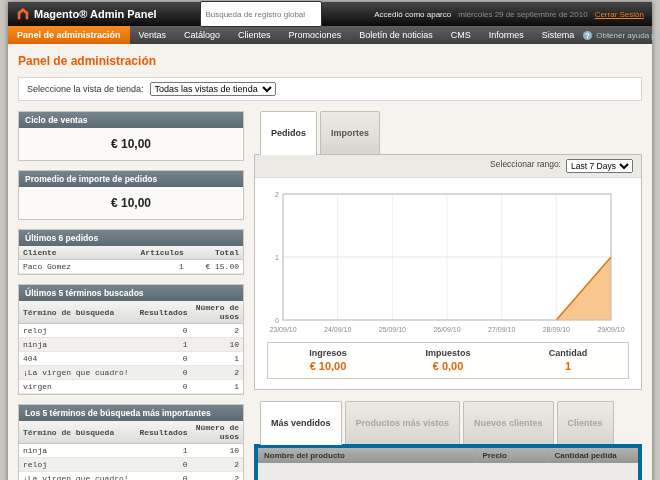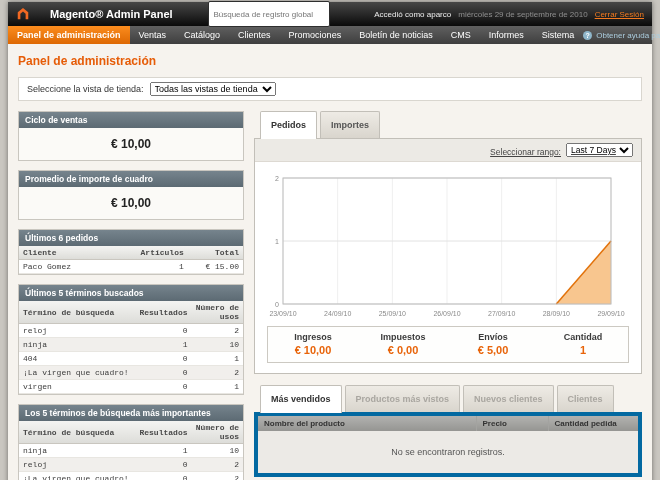--- a/index.html
+++ b/index.html
@@ -2,21 +2,21 @@
 <html><head>
 <meta charset="utf-8">
 <style>
   *{margin:0;padding:0;box-sizing:border-box;}
   html,body{width:660px;height:480px;overflow:hidden;}
   body{background:#c9c6c0;font-family:"Liberation Sans",sans-serif;}
   .stage{width:644px;margin:2px auto 0;background:#f6f3ee;min-height:472px;box-shadow:0 0 5px rgba(0,0,0,.45);}
 
   
   .topbar{height:24px;background:linear-gradient(#474747,#0a0a0a);display:flex;align-items:center;padding:0 8px;gap:8px;}
-  .logo{display:flex;align-items:center;gap:20px;color:#fff;font-weight:bold;font-size:11px;white-space:nowrap;cursor:pointer;}
+  .logo{display:flex;align-items:center;gap:4px;color:#fff;font-weight:bold;font-size:11px;white-space:nowrap;cursor:pointer;}
   .logo-m{width:14px;height:14px;display:block;}
   .search-wrap{flex:1;display:flex;justify-content:center;}
   .search-input{width:122px;height:26px;font-size:8px;padding:0 4px;border:1px solid #2e2e2e;border-radius:2px;color:#555;background:#fff;}
   .user-info{display:flex;align-items:center;gap:7px;font-size:8px;white-space:nowrap;margin-left:8px;}
   .logged{color:#ededed;}
   .date{color:#8f8f8f;}
   .logout{color:#f47b20;text-decoration:underline;cursor:pointer;}
 
   
   .mainnav{height:18px;background:linear-gradient(#606060,#3e3e3e);display:flex;align-items:stretch;justify-content:space-between;}
@@ -44,26 +44,26 @@
   .mini th{background:linear-gradient(#f4f4f2,#ddddd9);color:#494949;font-weight:bold;text-align:left;padding:2px 4px;border-bottom:1px solid #c9c6bf;}
   .mini th.num,.mini td.num{text-align:right;}
   .mini td{padding:2px 4px;border-bottom:1px solid #e8e6e1;color:#3c3c3c;background:#fff;}
   .mini tr:nth-child(even) td{background:#f1efec;}
   .t-search th:nth-child(1){width:52%;}
   .t-search th:nth-child(2){width:22%;}
   .t-orders th:nth-child(1){width:45%;}
 
   
   .tabs{display:flex;gap:3px;padding-left:6px;position:relative;z-index:2;}
-  .tab{font-size:9px;font-weight:bold;color:#555;background:linear-gradient(#eeebe5,#d9d5cd);border:1px solid #c2bfb8;border-bottom:none;padding:8px 10px;border-radius:2px 2px 0 0;cursor:pointer;white-space:nowrap;}
+  .tab{font-size:9px;font-weight:bold;color:#555;background:linear-gradient(#eeebe5,#d9d5cd);border:1px solid #c2bfb8;border-bottom:none;padding:16px 10px;border-radius:2px 2px 0 0;cursor:pointer;white-space:nowrap;}
   .tab.active{background:#fff;color:#333;padding-bottom:5px;margin-bottom:-1px;}
   .tab.disabled{color:#a9a6a0;text-align:center;}
 
   .panel{background:#fff;border:1px solid #c2bfb8;position:relative;z-index:1;}
-  .range-bar{background:#eceae5;border-bottom:1px solid #ddd9d2;padding:4px 8px;display:flex;justify-content:flex-end;align-items:flex-end;gap:5px;font-size:8.5px;color:#444;text-decoration:underline;}
+  .range-bar{background:#eceae5;border-bottom:1px solid #ddd9d2;padding:4px 8px;display:flex;justify-content:flex-end;align-items:flex-start;gap:5px;font-size:8.5px;color:#444;}
   .range-bar select{font-size:8.5px;}
   .chart{height:152px;margin:6px 8px 2px;}
   .chart text{font-family:"Liberation Sans",sans-serif;}
 
   .totals{display:flex;border:1px solid #ccc9c2;margin:6px 12px 10px;background:#fefefd;}
   .total{flex:1;text-align:center;padding:5px 0 6px;}
   .t-label{font-size:9px;font-weight:bold;color:#3b3b3b;}
   .t-value{font-size:11px;font-weight:bold;color:#e8640a;margin-top:2px;}
 
   .subtabs{margin-top:11px;}
@@ -124,21 +124,21 @@
 
     <div class="dash">
 
       <div class="col-left">
         <section class="card">
           <div class="card-head">Ciclo de ventas</div>
           <div class="card-value">€ 10,00</div>
         </section>
 
         <section class="card">
-          <div class="card-head">Promedio de importe de cuadro</div>
+          <div class="card-head">Promedio de importe de pedidos</div>
           <div class="card-value">€ 10,00</div>
         </section>
 
         <section class="card">
           <div class="card-head">Últimos 6 pedidos</div>
           <table class="mini t-orders">
               <thead>
                 <tr>
                   <th>Cliente</th>
                   <th class="num">Artículos</th>
@@ -266,24 +266,20 @@
           <div class="totals">
               <div class="total">
                 <div class="t-label">Ingresos</div>
                 <div class="t-value">€ 10,00</div>
               </div>
               <div class="total">
                 <div class="t-label">Impuestos</div>
                 <div class="t-value">€ 0,00</div>
               </div>
               <div class="total">
-                <div class="t-label">Envíos</div>
-                <div class="t-value">€ 5,00</div>
-              </div>
-              <div class="total">
                 <div class="t-label">Cantidad</div>
                 <div class="t-value">1</div>
               </div>
             </div>
         </div>
 
         <div class="tabs subtabs">
             <span class="tab active">Más vendidos</span>
             <span class="tab disabled">Productos más vistos</span>
             <span class="tab disabled">Nuevos clientes</span>

